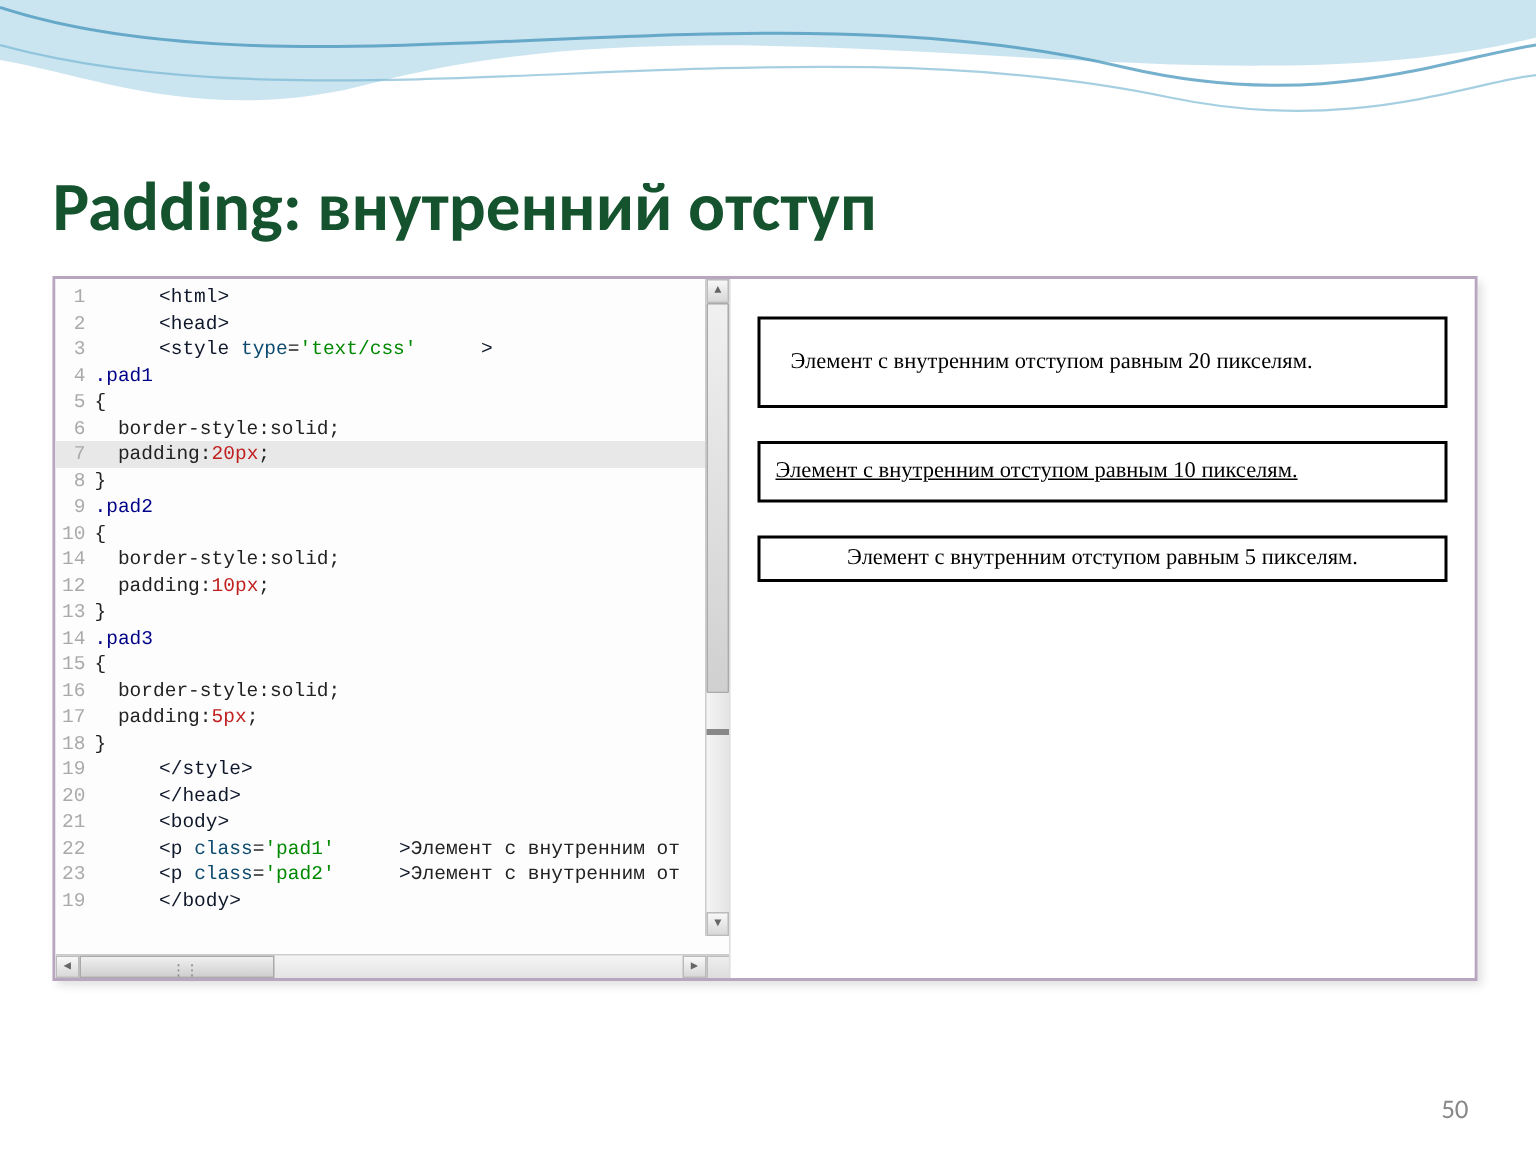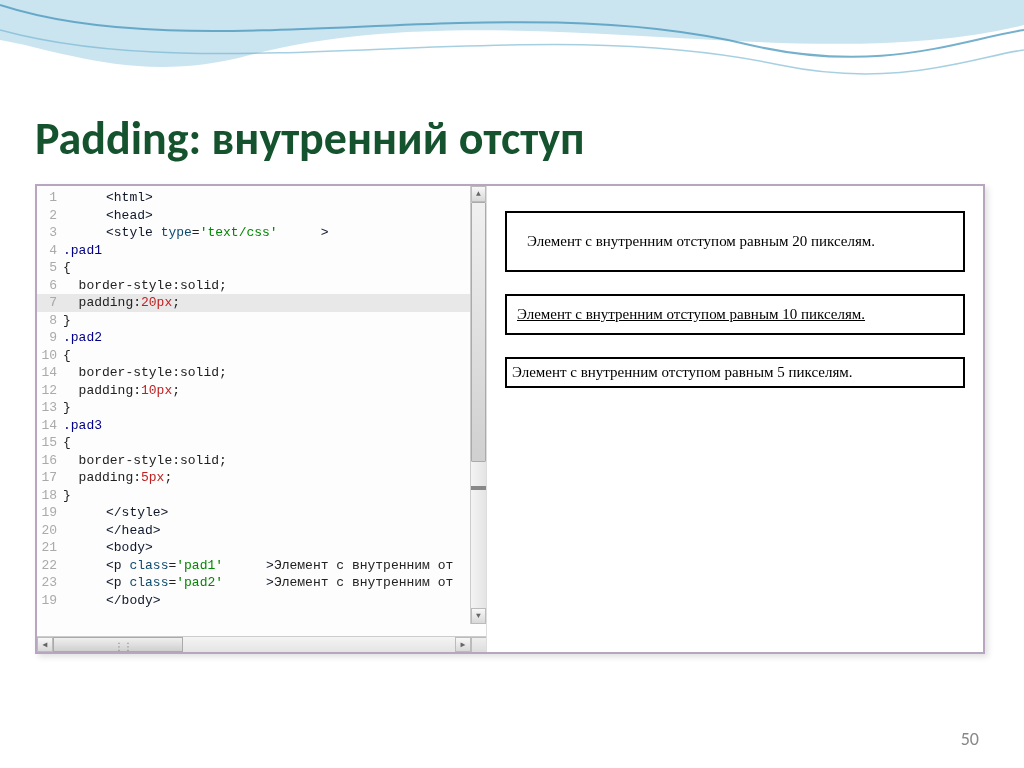--- a/index.html
+++ b/index.html
@@ -149,21 +149,21 @@
     font-family: 'Times New Roman', serif;
     font-size: 15px;
     color: #000;
   }
   .box {
     border: 2px solid #000;
     margin-bottom: 22px;
   }
   .pad20 { padding: 20px; }
   .pad10 { padding: 10px; text-decoration: underline; }
-  .pad5  { padding: 5px; }
+  .pad5  { padding: 5px; text-align: center; }
   .page-num {
     position: absolute;
     bottom: 18px; right: 45px;
     color: #888;
     font-size: 18px;
   }
 </style>
 </head>
 <body>
 

